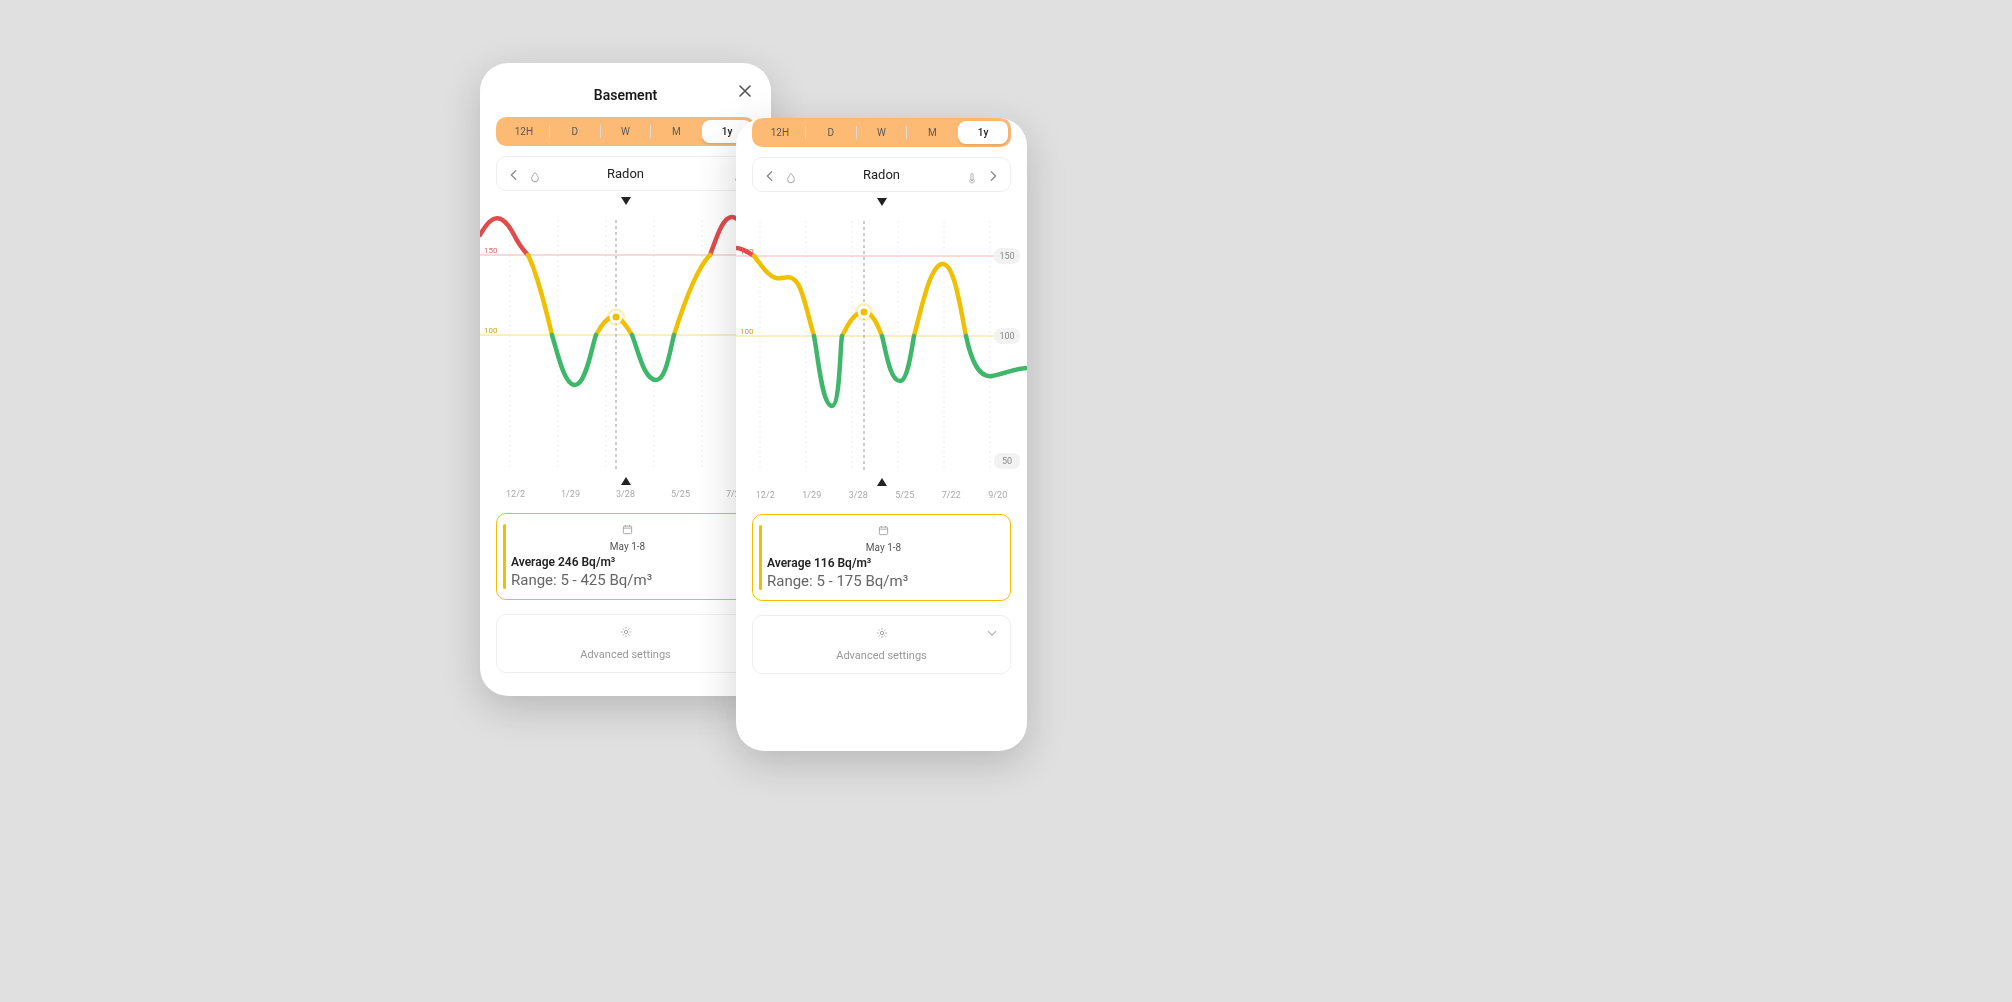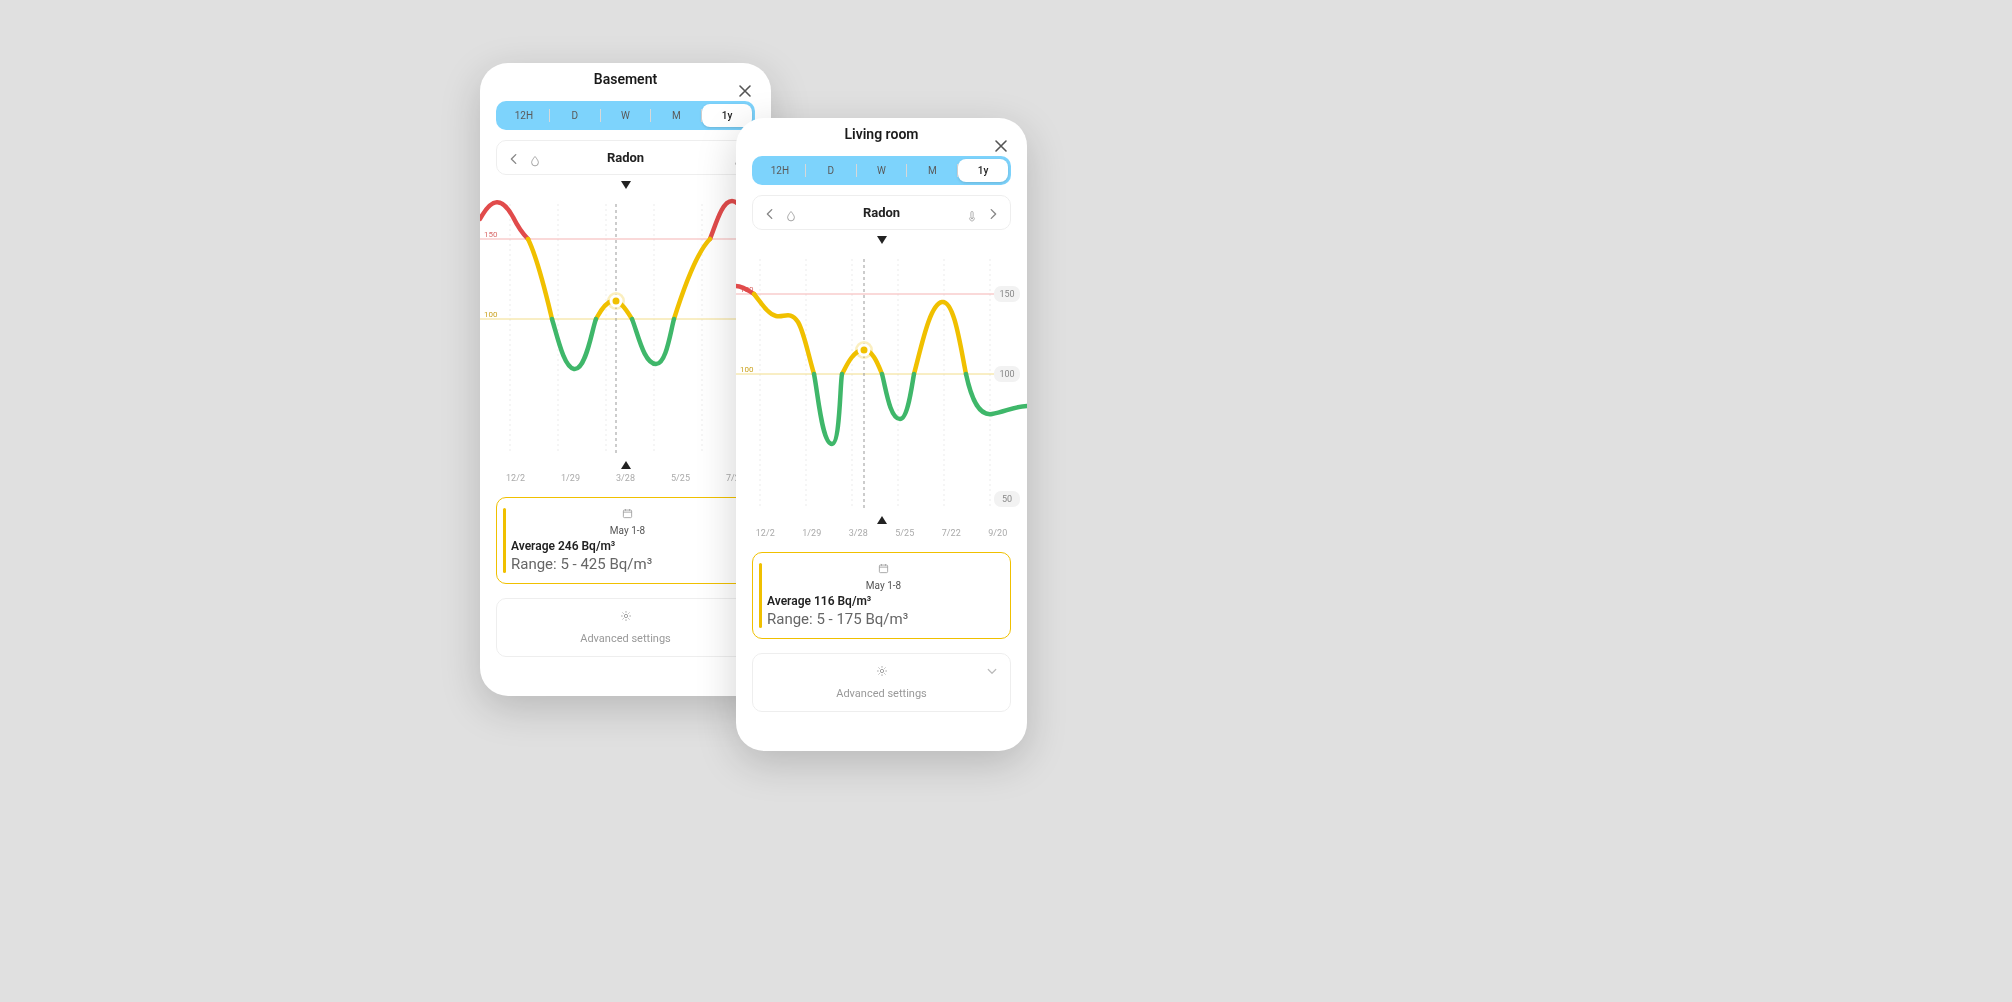--- a/index.html
+++ b/index.html
@@ -28,40 +28,40 @@
     left: 736px;
     top: 118px;
     width: 291px;
     height: 633px;
   }
   .phone-header {
     display: flex;
     align-items: center;
     justify-content: center;
     position: relative;
-    padding: 8px 16px 14px;
+    padding: 24px 16px 14px;
   }
   .phone-title {
     font-size: 14px;
     font-weight: 600;
     color: #1a1a1a;
   }
   .close-btn {
     position: absolute;
     right: 18px;
     top: 20px;
     width: 16px;
     height: 16px;
     cursor: pointer;
     color: #555;
   }
   .seg-control {
     margin: 0 16px 10px;
     display: flex;
-    background: #7dd3fc;
+    background: #fdba74;
     border-radius: 10px;
     padding: 3px;
     gap: 0;
     position: relative;
   }
   .seg-item {
     flex: 1;
     text-align: center;
     font-size: 10px;
     color: #5a5a5a;
@@ -85,21 +85,21 @@
     margin: 0 16px 6px;
     border: 1px solid #eee;
     border-radius: 10px;
     display: flex;
     align-items: center;
     justify-content: space-between;
     padding: 9px 10px;
   }
   .metric-title {
     font-size: 13px;
-    font-weight: 700;
+    font-weight: 400;
     color: #222;
   }
   .metric-side {
     display:flex;
     align-items:center;
     gap:8px;
     min-width:38px;
   }
   .chevron {
     width: 14px;
@@ -320,28 +320,20 @@
       <svg viewBox="0 0 16 16" width="12" height="12">
           <circle cx="8" cy="8" r="2.2" stroke="currentColor" fill="none" stroke-width="1.2"></circle>
           <path d="M8 1.5v2M8 12.5v2M1.5 8h2M12.5 8h2M3.4 3.4l1.4 1.4M11.2 11.2l1.4 1.4M12.6 3.4l-1.4 1.4M4.8 11.2l-1.4 1.4" stroke="currentColor" stroke-width="1.2"></path>
         </svg>
     </span>
     <span>Advanced settings</span>
   </div>
 </div>
 
 <div class="phone livingroom">
-  <div class="phone-header">
-    <span class="phone-title">Living room</span>
-    <span class="close-btn">
-      <svg viewBox="0 0 16 16" width="16" height="16">
-          <path d="M3 3 L13 13 M13 3 L3 13" stroke="currentColor" stroke-width="1.6" stroke-linecap="round"></path>
-        </svg>
-    </span>
-  </div>
 
   <div class="seg-control">
     <div class="seg-item">12H</div>
     <div class="seg-divider"></div>
     <div class="seg-item">D</div>
     <div class="seg-divider"></div>
     <div class="seg-item">W</div>
     <div class="seg-divider"></div>
     <div class="seg-item">M</div>
     <div class="seg-divider"></div>

